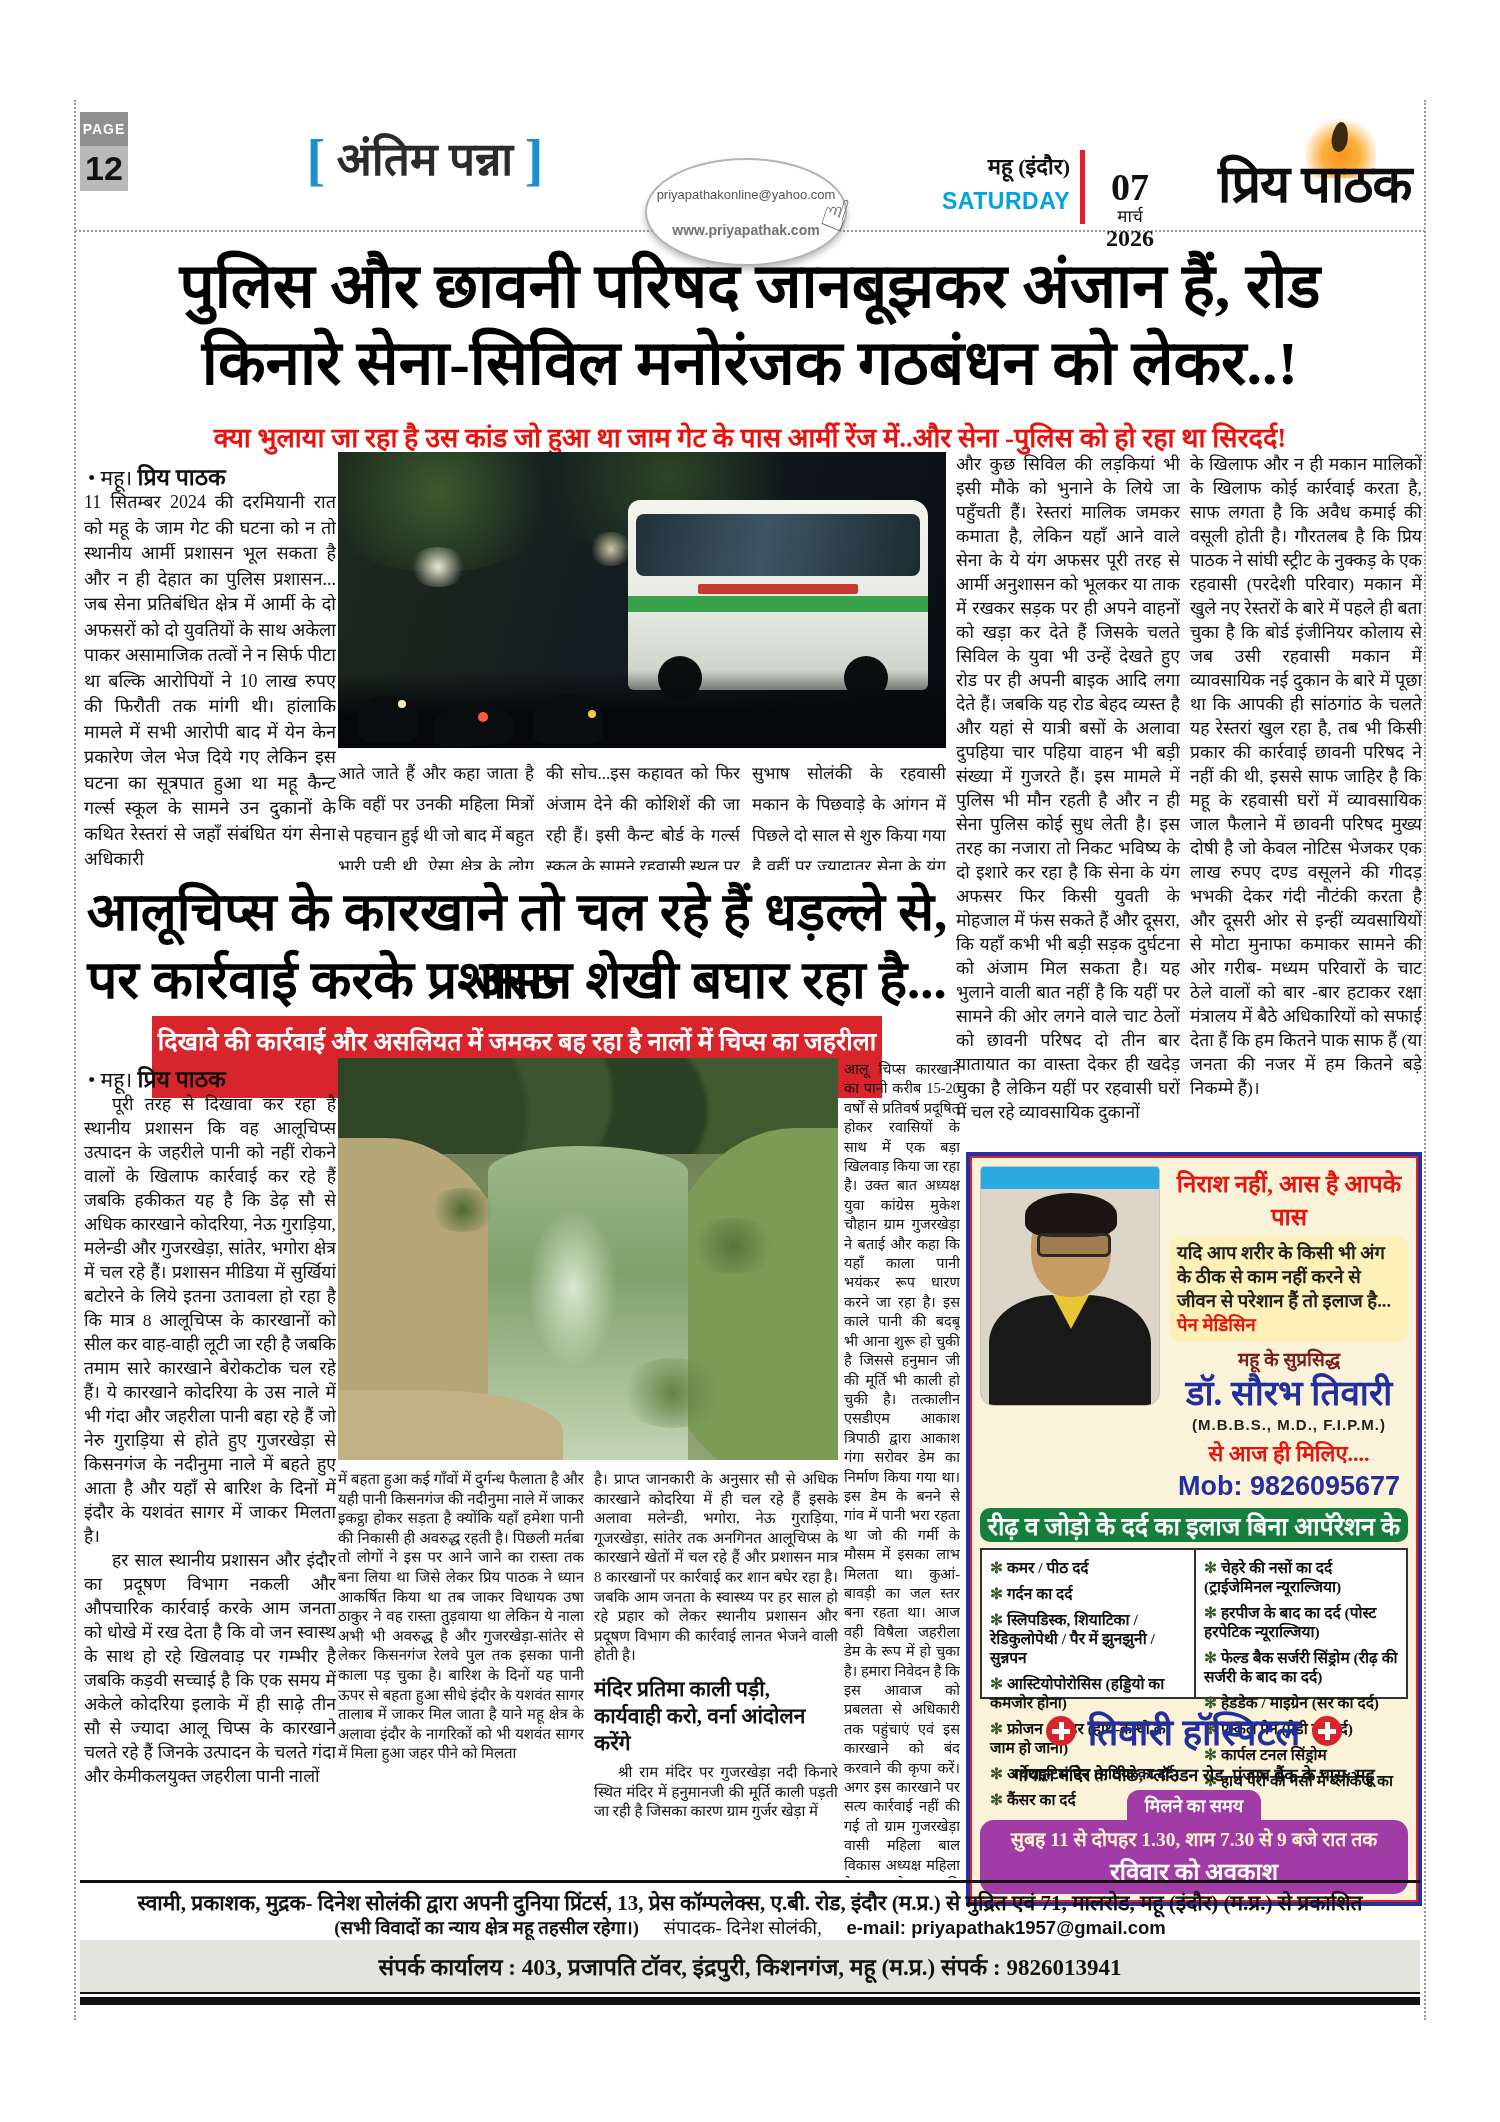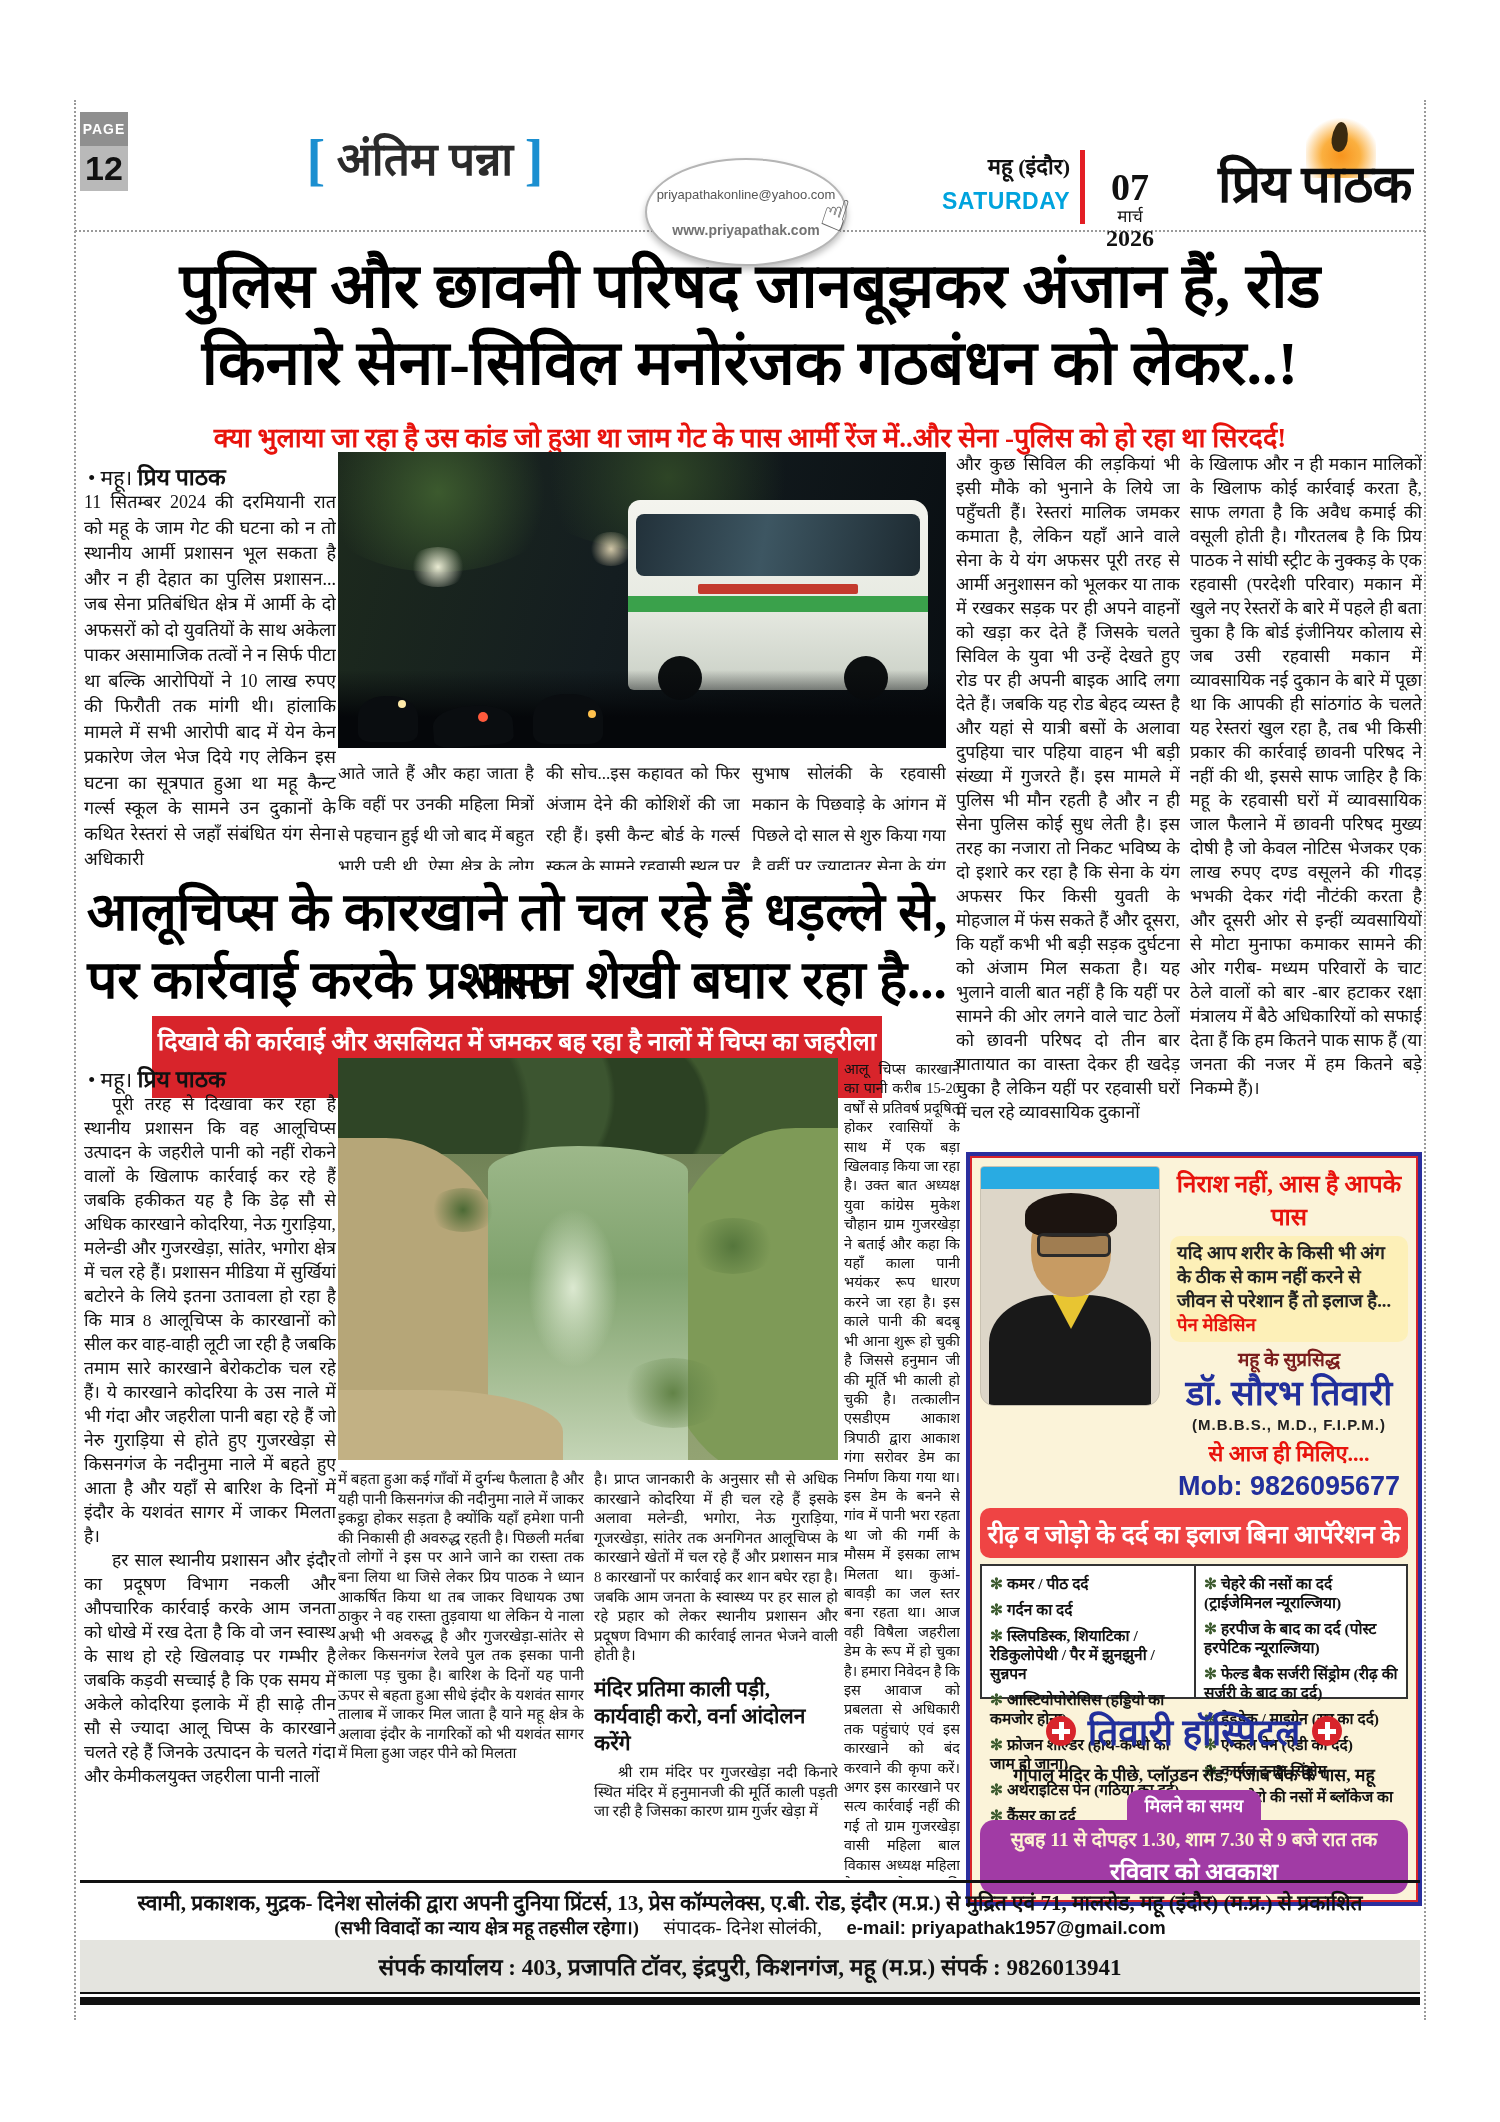--- a/index.html
+++ b/index.html
@@ -115,22 +115,22 @@
   .ad-right{flex:1;display:flex;flex-direction:column;align-items:center;text-align:center;gap:4px;}
   .ad-title{color:#e8130c;font-size:24px;font-weight:bold;font-family:"Liberation Serif",serif;}
   .ad-yellow{background:#fdf0b8;border-radius:10px;padding:5px 7px;font-size:18.5px;font-weight:bold;
       color:#222;text-align:left;line-height:24px;font-family:"Liberation Serif",serif;}
   .ad-yellow .hl{color:#e8130c;}
   .ad-famous{color:#7a1d1d;font-size:19px;font-weight:bold;font-family:"Liberation Serif",serif;}
   .ad-doc{color:#222f9c;font-size:35px;font-weight:900;font-family:"Liberation Serif",serif;line-height:36px;}
   .ad-deg{font-size:15px;font-weight:bold;letter-spacing:1px;color:#222;}
   .ad-meet{color:#e8130c;font-size:22px;font-weight:bold;font-family:"Liberation Serif",serif;}
   .ad-mob{color:#222f9c;font-size:27px;font-weight:900;}
-  .ad-redbar{background:#ef4444;border-radius:10px;color:#fff;text-align:center;font-size:25px;
-      font-weight:bold;padding:8px 0;font-family:"Liberation Serif",serif;}
+  .ad-redbar{background:#15803d;border-radius:10px;color:#fff;text-align:center;font-size:25px;
+      font-weight:bold;padding:0 0;font-family:"Liberation Serif",serif;}
   .ad-list{background:#fff;border:2px solid #333;display:flex;flex:1;min-height:0;}
   .ad-col{width:50%;padding:8px 6px 4px 8px;box-sizing:border-box;}
   .ad-col.right{border-left:2px solid #333;}
   .ad-item{font-size:15.5px;font-weight:bold;line-height:19px;margin-bottom:7px;color:#111;
       font-family:"Liberation Serif",serif;}
   .ad-item:before{content:"✻ ";color:#3c5a2e;}
   .ad-hosp{display:flex;align-items:center;justify-content:center;gap:12px;}
   .ad-hospname{color:#222f9c;font-size:37px;font-weight:900;font-family:"Liberation Serif",serif;}
   .cross{width:30px;height:30px;border-radius:50%;background:#d8242b;position:relative;flex:0 0 auto;}
   .cross:before,.cross:after{content:"";position:absolute;background:#fff;}

